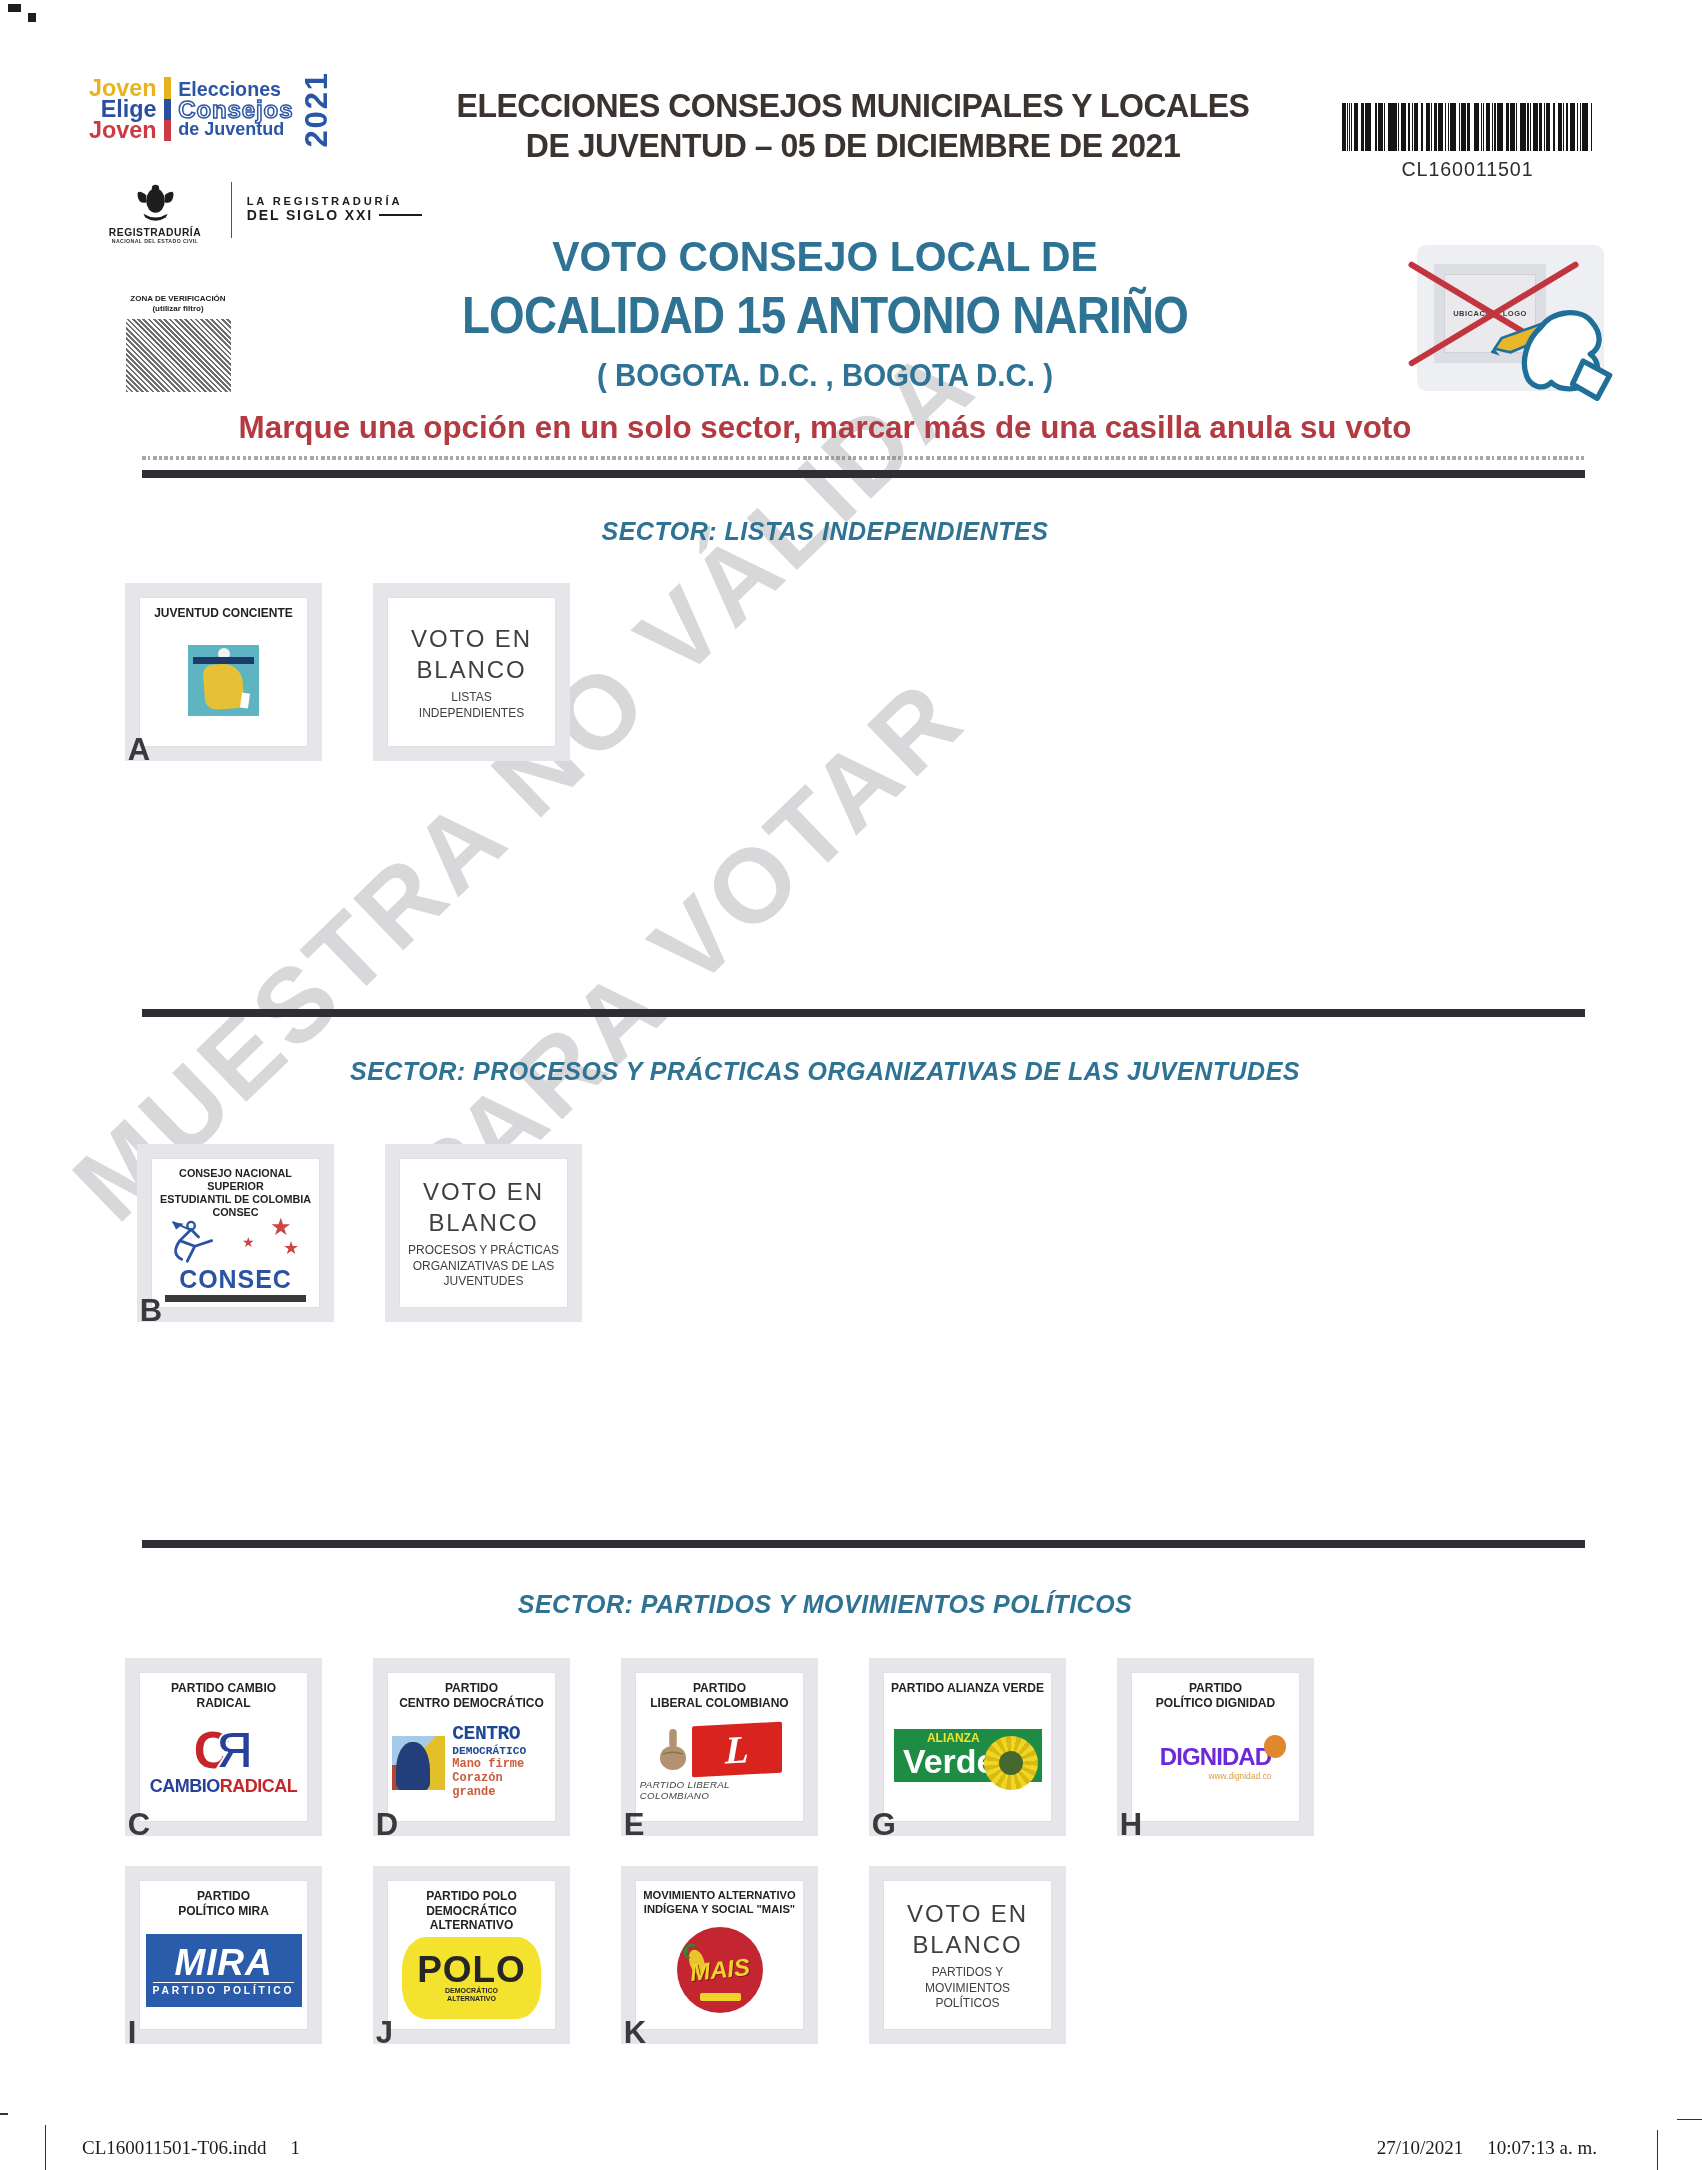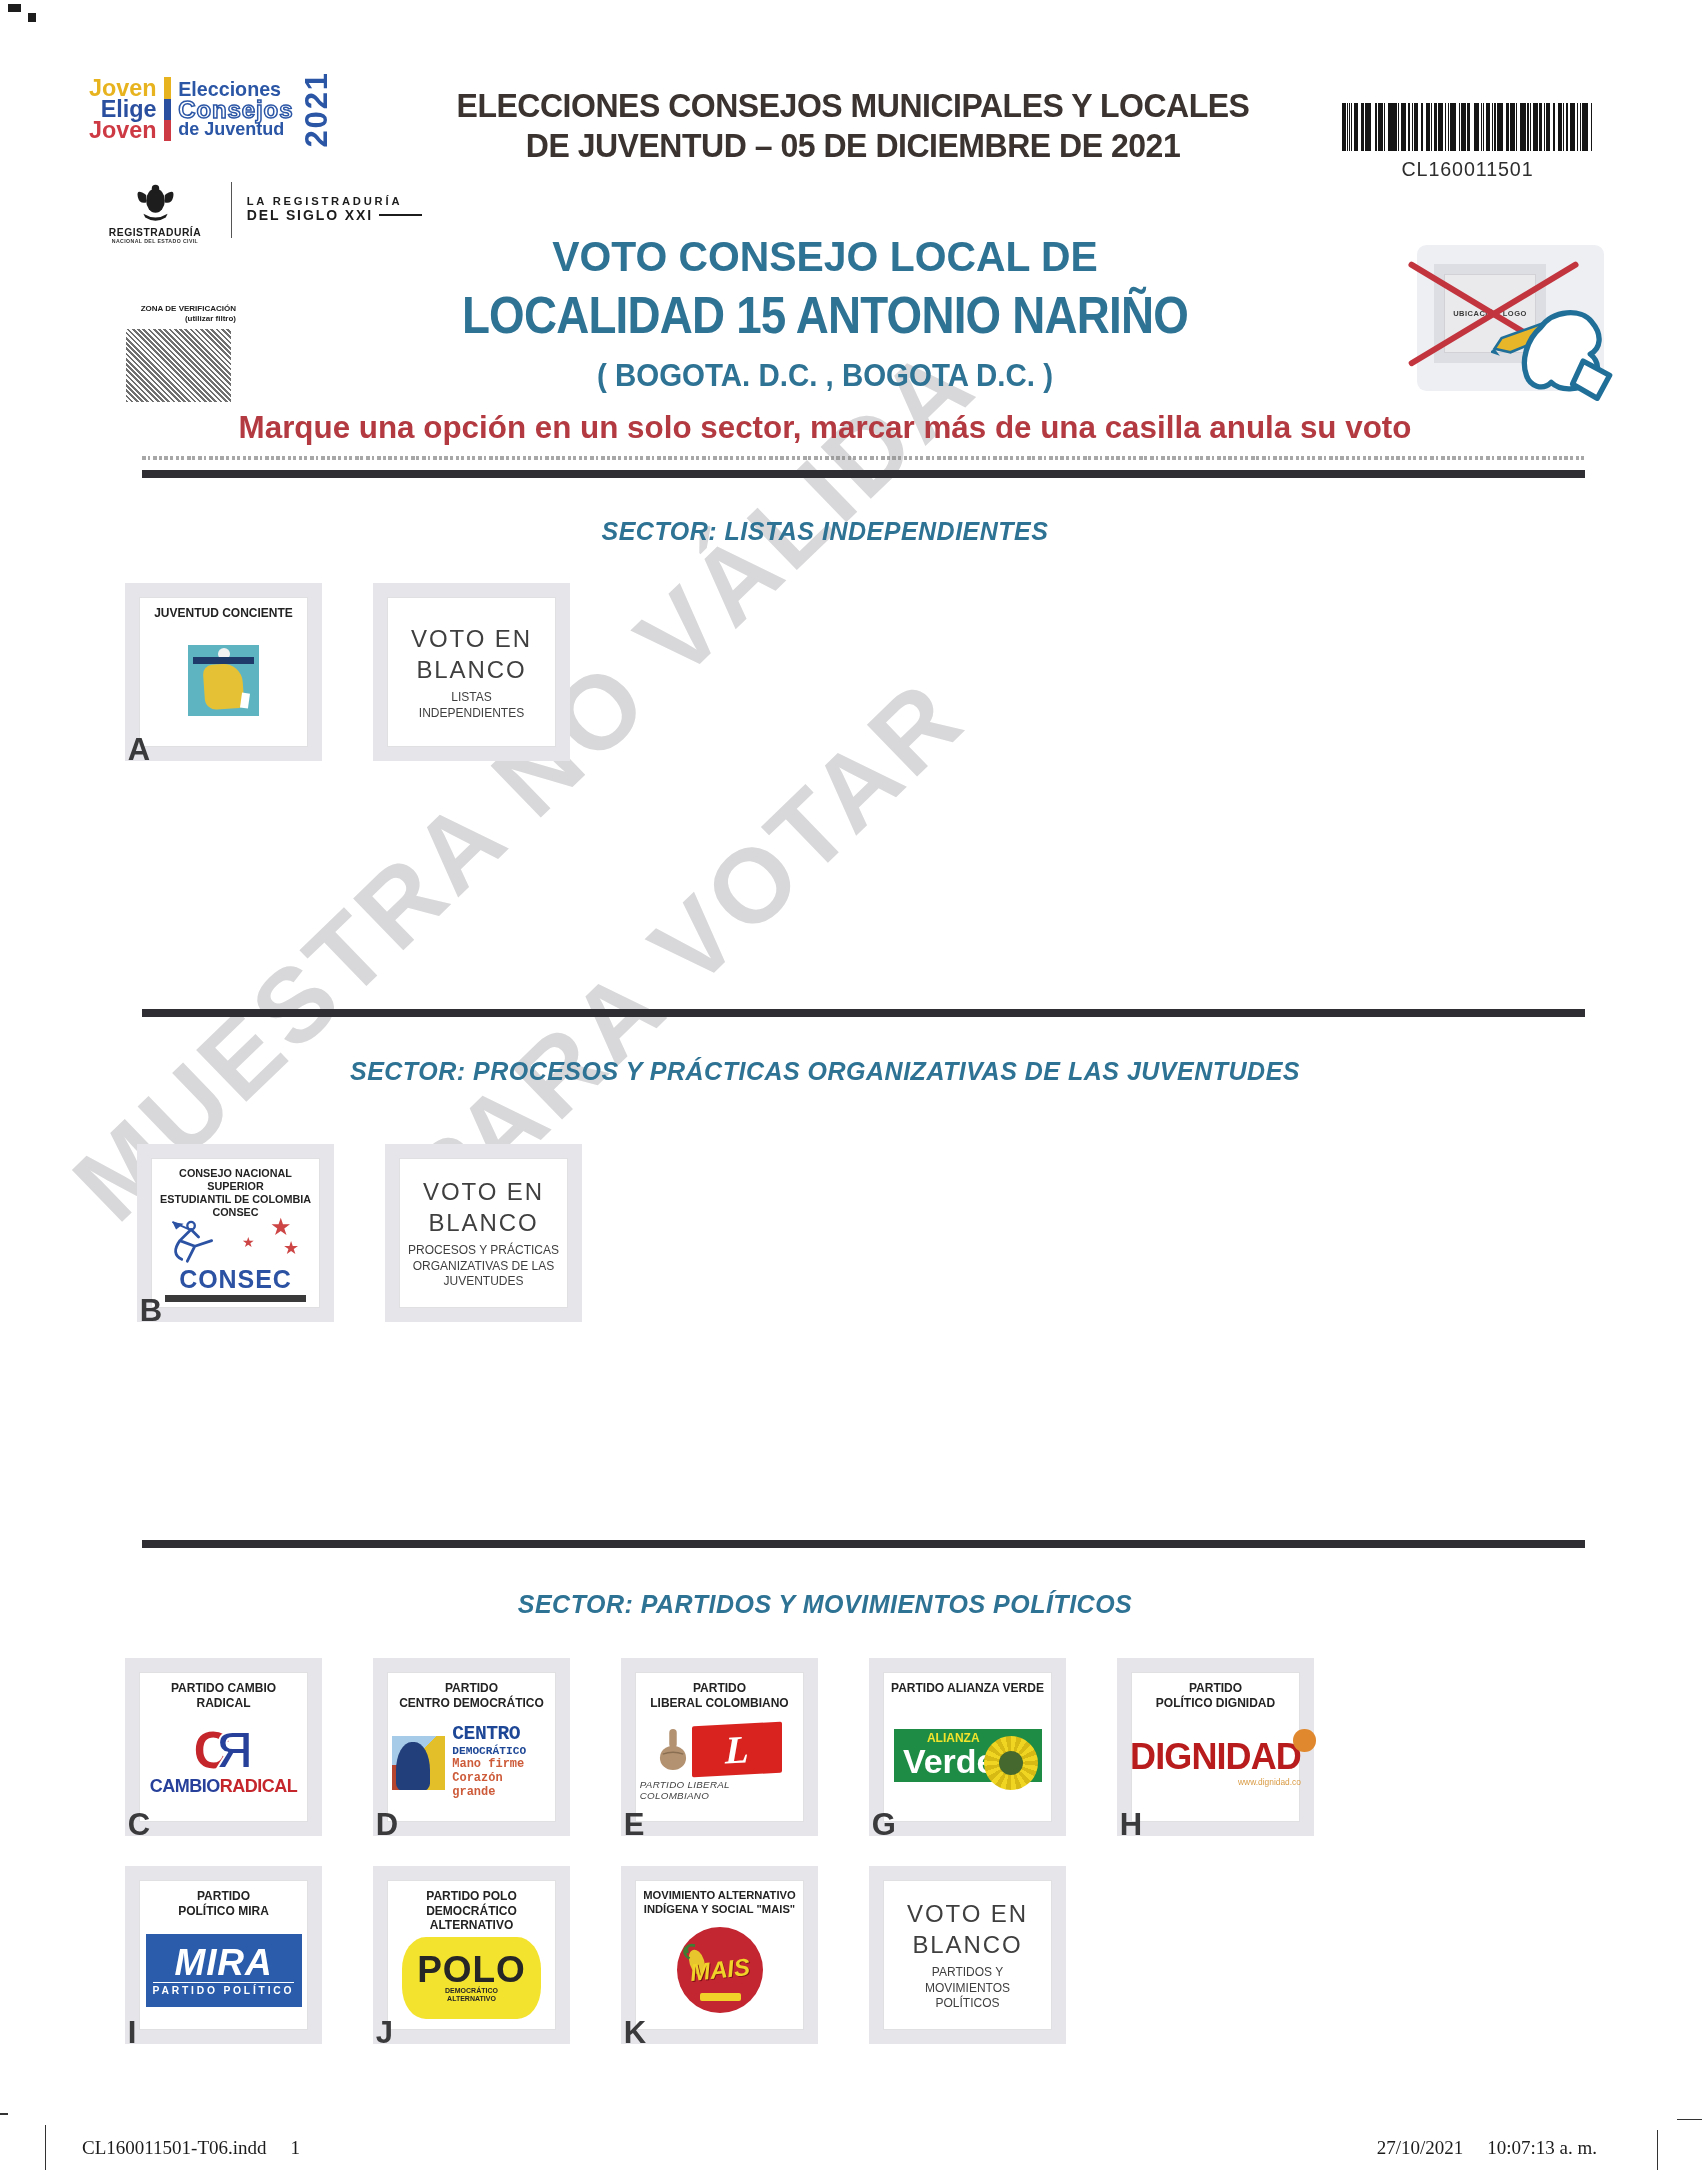--- a/index.html
+++ b/index.html
@@ -52,21 +52,21 @@
      background-color:#fff;}
   .barcode-label{margin-top:6.6px;font-size:19.7px;color:#2e2e2e;letter-spacing:0.9px;}
 
   
   #ballot-title{left:141px;top:232px;width:1368px;text-align:center;color:#2e7294;z-index:2;}
   .bt1{font-size:43px;font-weight:700;transform:scaleX(0.95);}
   .bt2{font-size:52px;font-weight:800;margin-top:3.7px;transform:scaleX(0.88);letter-spacing:-0.9px;}
   .bt3{font-size:31px;font-weight:700;margin-top:13px;transform:scaleX(0.95);}
 
   
-  #verify{left:120px;top:304px;width:116px;text-align:right;z-index:2;}
+  #verify{left:120px;top:294px;width:116px;text-align:center;z-index:2;}
   .v-label{font-size:8px;font-weight:700;color:#222;line-height:1.25;}
   .v-noise{margin:4.7px auto 0;width:105px;height:73px;background:
      repeating-linear-gradient(45deg,#6f6f6f 0 1.9px,#fdfdfd 1.9px 3.7px),
      repeating-linear-gradient(-45deg,#9a9a9a 0 1.9px,transparent 1.9px 4.7px),
      repeating-linear-gradient(0deg,#8a8a8a 0 0.9px,transparent 0.9px 2.8px);}
 
   
   #pictogram{left:1417px;top:245px;width:187px;height:146px;background:#edeff3;border-radius:9.4px;z-index:2;}
   .pg-box{position:absolute;left:17px;top:19px;width:112px;height:99px;background:#dcdee3;}
   .pg-inner{position:absolute;inset:10.3px;background:#eaeaec;border:0.9px solid #d2d2d6;
@@ -148,21 +148,21 @@
 
   .logo-av{position:relative;width:148px;height:53px;background:#1e8c44;display:flex;flex-direction:column;
            justify-content:center;padding-left:9.4px;box-sizing:border-box;}
   .av1{font-size:12px;font-weight:900;color:#f2e32c;margin-left:24px;line-height:1;}
   .av2{font-size:34px;font-weight:900;color:#fff;line-height:1;}
   .av-flower{position:absolute;right:3.7px;top:6.6px;width:54px;height:54px;border-radius:50%;
      background:repeating-conic-gradient(#f0d623 0 12deg,#d8ba15 12deg 24deg);}
   .av-flower::after{content:"";position:absolute;left:15px;top:15px;width:24px;height:24px;border-radius:50%;background:#44682d;}
 
   .logo-dig{position:relative;text-align:center;}
-  .dig-main{font-size:36px;font-weight:900;color:#b91c1c;letter-spacing:-0.9px;line-height:1;}
+  .dig-main{font-size:24px;font-weight:900;color:#6d28d9;letter-spacing:-0.9px;line-height:1;}
   .dig-dot{position:absolute;right:-15px;top:-9.4px;width:22.5px;height:22.5px;border-radius:50%;background:#e0882e;}
   .dig-url{font-size:8.4px;color:#d99a43;text-align:right;margin-top:1.9px;}
 
   .logo-mira{width:156px;height:73px;background:#2a5cab;display:flex;flex-direction:column;
              align-items:center;justify-content:center;}
   .mira-main{font-style:italic;font-weight:900;font-size:37px;color:#fff;line-height:0.95;letter-spacing:0.9px;}
   .mira-sub{font-size:10.3px;color:#fff;letter-spacing:2.8px;font-weight:700;border-top:1.9px solid #fff;
             padding-top:2.8px;margin-top:1.9px;}
 
   .logo-polo{width:139px;height:82px;background:#f4e32e;border-radius:24px/32px;display:flex;

